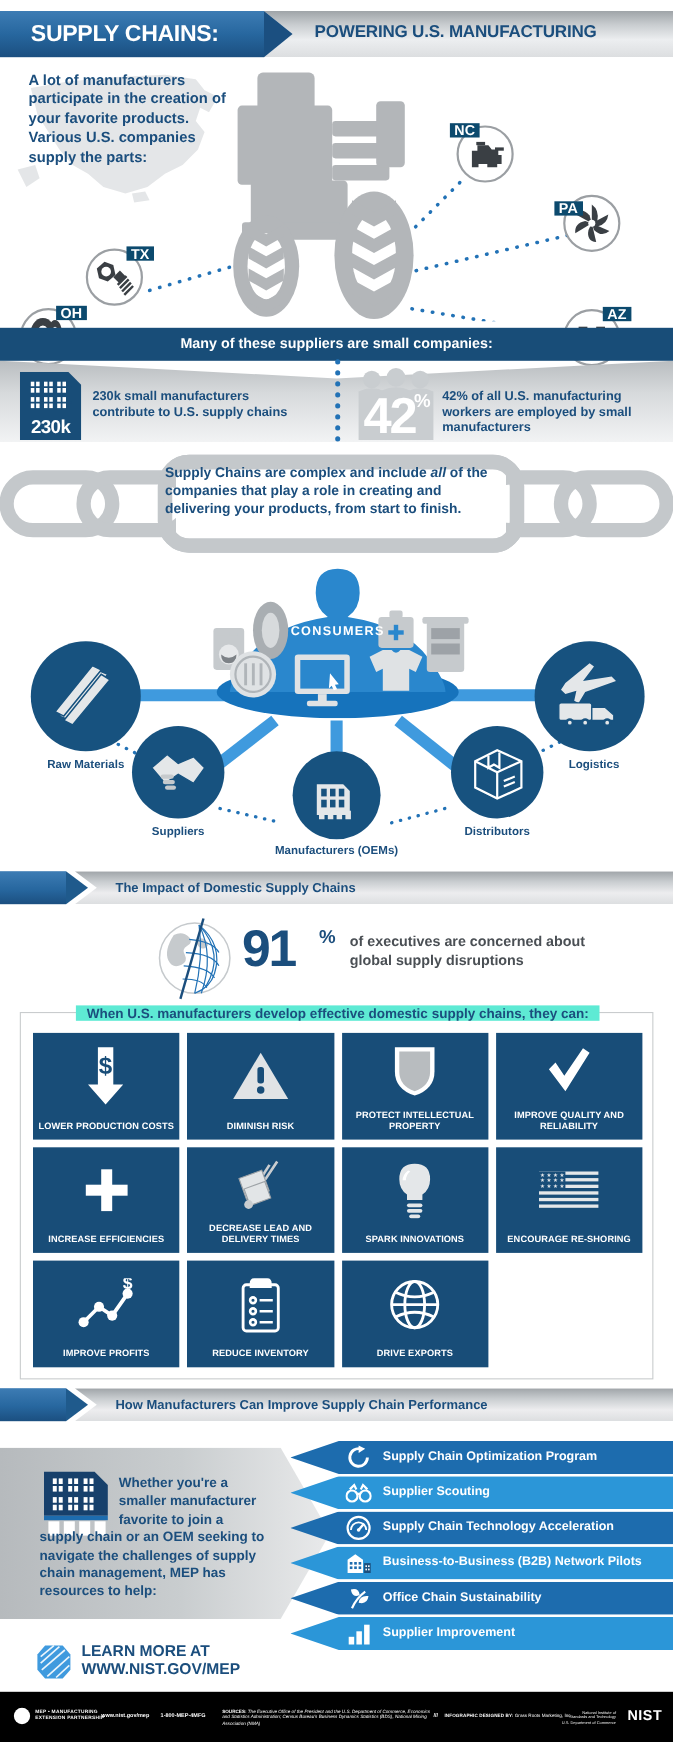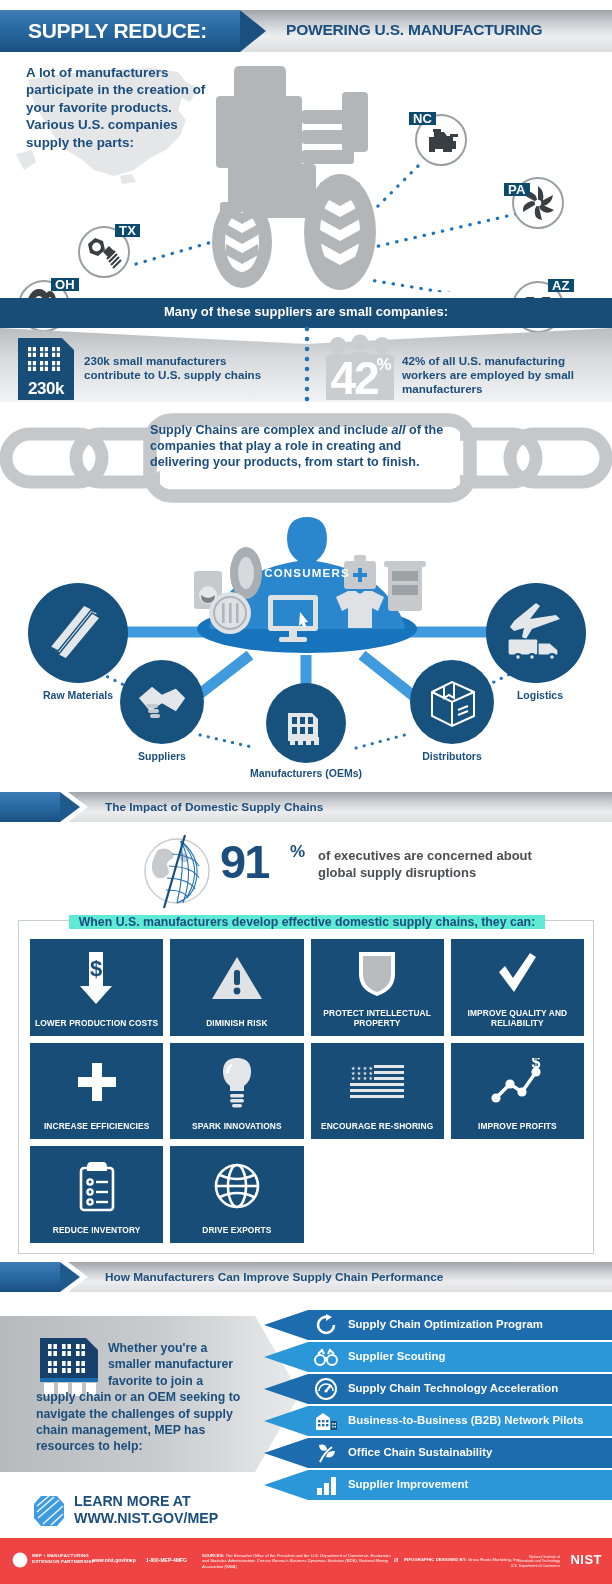--- a/index.html
+++ b/index.html
@@ -214,21 +214,21 @@
     position:absolute; left:50px; top:3px; width:24px; height:24px;
   }
   .prog .ptxt {
     position:absolute; left:84px; top:8px;
     color:#ffffff; font-size:11.4px; font-weight:bold;
   }
 
   
   .footer {
     position:absolute; left:0; top:1538px; width:612px; height:46px;
-    background:#ef4444;
+    background:#000000;
   }
   .f-logo { position:absolute; left:12px; top:14px; width:16px; height:16px; }
   .f-mep {
     position:absolute; left:32px; top:15px;
     color:#ffffff; font-size:4.4px; font-weight:bold; line-height:5.6px; letter-spacing:.25px;
   }
   .f-url { position:absolute; left:92px; top:19px; color:#ffffff; font-size:5px; font-weight:bold; }
   .f-tel { position:absolute; left:146px; top:19px; color:#ffffff; font-size:5px; font-weight:bold; }
   .f-src {
     position:absolute; left:202px; top:15px; width:190px;
@@ -252,21 +252,21 @@
 </style>
 </head>
 <body>
 
 <div class="page">
 
   <div class="header">
     <div class="hdr-grey"></div>
     <div class="hdr-blue"></div>
     <div class="hdr-blue-tip"></div>
-    <div class="hdr-title">SUPPLY REDUCE:</div>
+    <div class="hdr-title">SUPPLY CHAINS:</div>
     <div class="hdr-sub">POWERING U.S. MANUFACTURING</div>
   </div>
 
   <div class="sec1">
 
     <svg class="usmap" viewBox="0 0 200 130">
       <path fill="#e0e2e4" d="M18 22 L52 16 L96 12 L140 10 L168 14 L176 24 L188 30 L180 44 L172 40 L168 52
         L176 62 L170 78 L156 92 L140 100 L124 112 L104 118 L84 112 L70 100 L56 92 L44 78 L34 62 L24 46 Z"></path>
       <path fill="#e0e2e4" d="M6 96 L22 92 L26 104 L14 112 Z"></path>
       <path fill="#e0e2e4" d="M110 118 L122 116 L126 124 L112 126 Z"></path>
@@ -692,20 +692,34 @@
       <div class="cell">
         <div class="ico">
           <svg width="44" height="44" viewBox="0 0 44 44">
             <rect x="17" y="3" width="10" height="38" fill="#ffffff"></rect>
             <rect x="3" y="17" width="38" height="10" fill="#ffffff"></rect>
           </svg>
         </div>
         <div class="cap">INCREASE EFFICIENCIES</div>
       </div>
 
+      <div class="cell">
+        <div class="ico">
+          <svg width="50" height="48" viewBox="0 0 50 48">
+            <g stroke="#c9cdd0" stroke-width="2.4" fill="none">
+              <path d="M40 3 L30 18 L14 40"></path>
+                <path d="M33 6 L24 20"></path>
+            </g>
+            <rect x="8" y="14" width="22" height="20" fill="#e2e5e7" stroke="#9ea3a7" stroke-width="1" transform="rotate(-20 19 24)"></rect>
+            <rect x="12" y="24" width="20" height="16" fill="#e2e5e7" stroke="#9ea3a7" stroke-width="1" transform="rotate(-20 22 32)"></rect>
+            <circle cx="14" cy="42" r="4" fill="#c9cdd0"></circle>
+          </svg>
+        </div>
+        <div class="cap">DECREASE LEAD AND DELIVERY TIMES</div>
+      </div>
 
 
       <div class="cell">
         <div class="ico">
           <svg width="36" height="52" viewBox="0 0 36 52">
             <path fill="#e4e7e9" d="M18 2 q14 0 14 14 q0 9 -7 14 l0 5 l-14 0 l0 -5 q-7 -5 -7 -14 q0 -14 14 -14 Z"></path>
             <path fill="#ffffff" d="M12 8 q-5 4 -5 9 l3 0 q0 -5 4 -8 Z"></path>
             <g fill="#e4e7e9">
                 <rect x="11" y="38" width="14" height="3.4" rx="1.7"></rect>
               <rect x="11" y="43" width="14" height="3.4" rx="1.7"></rect>

